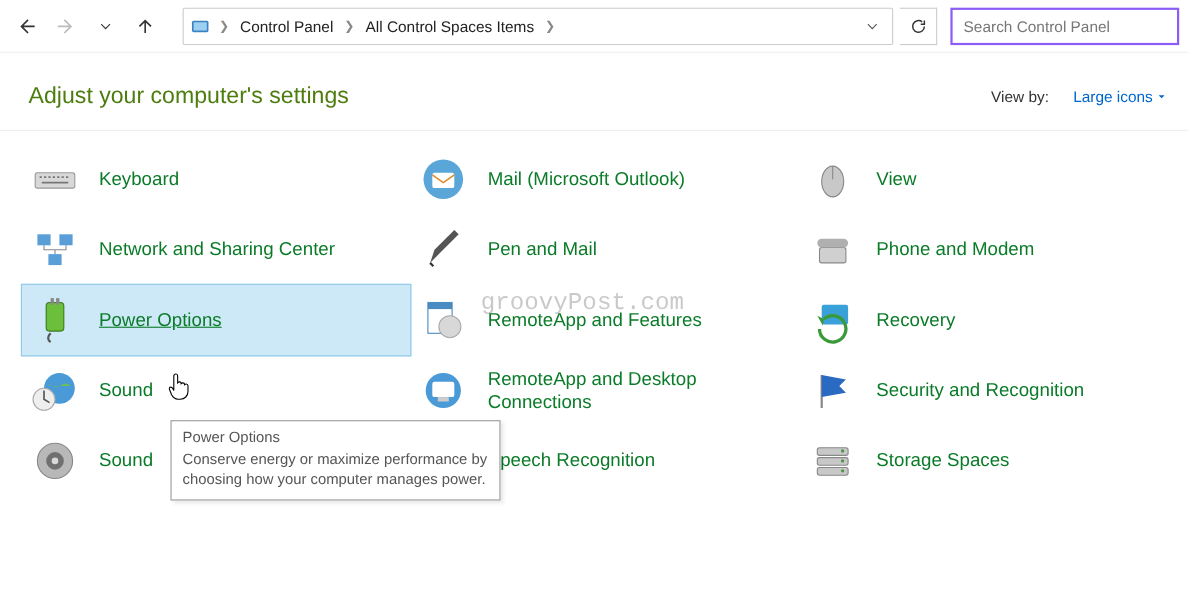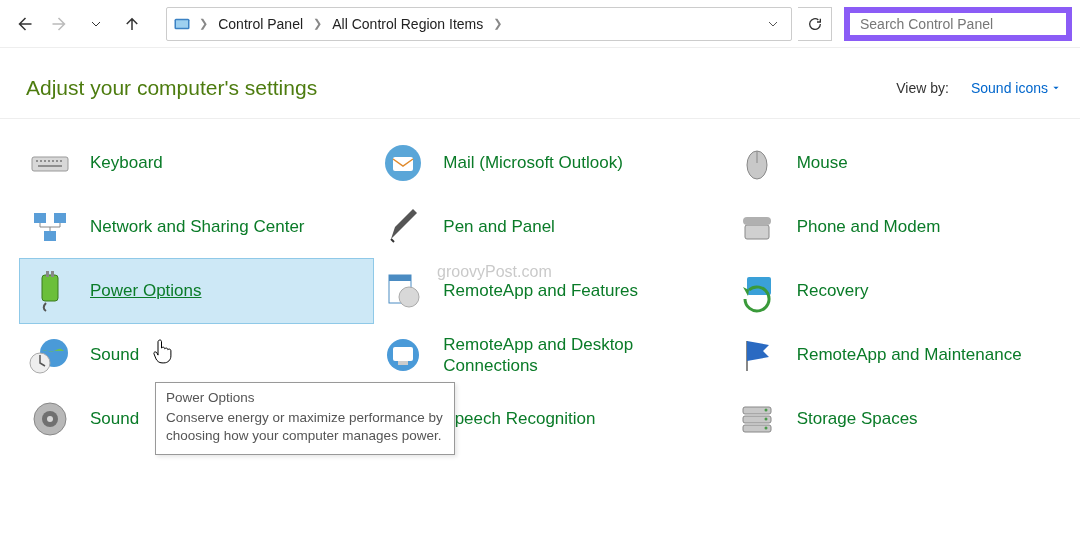--- a/index.html
+++ b/index.html
@@ -55,23 +55,23 @@
     }
     .refresh-btn {
       width: 34px; height: 34px;
       border: 1px solid #ccc;
       border-left: none;
       display: flex; align-items: center; justify-content: center;
       cursor: pointer;
       color: #444;
     }
     .search-box {
-      width: 228px;
+      width: 208px;
       height: 34px;
-      border: 6px solid #8b5cf6;
+      border: 2px solid #8b5cf6;
       padding: 0 10px;
       font-size: 14px;
       color: #333;
       margin-left: 8px;
     }
     .search-box::placeholder { color: #777; }
     .header-row {
       display: flex;
       justify-content: space-between;
       align-items: center;
@@ -143,22 +143,22 @@
       position: absolute;
       left: 153px;
       top: 338px;
       z-index: 30;
       pointer-events: none;
     }
     .watermark {
       position: absolute;
       left: 437px;
       top: 263px;
-      font-family: Liberation Sans, sans-serif;
-      font-size: 16px;
+      font-family: Liberation Mono, monospace;
+      font-size: 22px;
       color: rgba(100,100,100,0.35);
       z-index: 5;
       pointer-events: none;
     }
     svg { display: block; }
   </style>
 </head>
 <body>
 
 <div class="toolbar">
@@ -187,21 +187,21 @@
     <div class="crumb-bar">
       <span class="crumb-icon">
         <svg width="18" height="18" viewBox="0 0 24 24">
             <rect x="2" y="5" width="20" height="14" rx="2" fill="#3b82c4"></rect>
             <rect x="4" y="7" width="16" height="10" fill="#9dd0f0"></rect>
           </svg>
       </span>
       <span class="crumb-sep">❯</span>
       <span class="crumb-text">Control Panel</span>
       <span class="crumb-sep">❯</span>
-      <span class="crumb-text">All Control Region Items</span>
+      <span class="crumb-text">All Control Spaces Items</span>
       <span class="crumb-sep">❯</span>
       <span class="crumb-dropdown">
         <svg width="12" height="12" viewBox="0 0 24 24">
             <path fill="none" stroke="#555" stroke-width="2" d="M4 8l8 8 8-8"></path>
           </svg>
       </span>
     </div>
     <div class="refresh-btn">
       <svg width="16" height="16" viewBox="0 0 24 24">
           <path fill="none" stroke="#333" stroke-width="2" d="M20 12a8 8 0 1 1-3-6.2M20 4v5h-5"></path>
@@ -210,21 +210,21 @@
   </div>
 
   <input class="search-box" placeholder="Search Control Panel" style="">
 </div>
 
 <div class="header-row">
   <div class="page-title">Adjust your computer's settings</div>
   <div class="viewby">
     <span>View by:</span>
     <span class="viewby-link">
-      <span>Sound icons</span>
+      <span>Large icons</span>
       <svg width="8" height="8" viewBox="0 0 24 24">
           <path fill="#0066cc" d="M4 8l8 8 8-8z"></path>
         </svg>
     </span>
   </div>
 </div>
 
 <div class="grid">
 
   <div class="item">
@@ -248,21 +248,21 @@
     <div class="item-label">Mail (Microsoft Outlook)</div>
   </div>
 
   <div class="item">
     <div class="item-icon">
       <svg width="44" height="44" viewBox="0 0 44 44">
           <ellipse cx="22" cy="24" rx="10" ry="14" fill="#c8c8c8" stroke="#888"></ellipse>
           <line x1="22" y1="10" x2="22" y2="22" stroke="#888"></line>
         </svg>
     </div>
-    <div class="item-label">Mouse</div>
+    <div class="item-label">View</div>
   </div>
 
   <div class="item">
     <div class="item-icon">
       <svg width="44" height="44" viewBox="0 0 44 44">
           <rect x="6" y="8" width="12" height="10" fill="#5a9ed8"></rect>
           <rect x="26" y="8" width="12" height="10" fill="#5a9ed8"></rect>
           <rect x="16" y="26" width="12" height="10" fill="#5a9ed8"></rect>
           <path d="M12 18v4h20v-4M22 22v4" stroke="#888" fill="none"></path>
         </svg>
@@ -270,21 +270,21 @@
     <div class="item-label">Network and Sharing Center</div>
   </div>
 
   <div class="item">
     <div class="item-icon">
       <svg width="44" height="44" viewBox="0 0 44 44">
           <path d="M10 34l4-12L32 4l4 4-18 18z" fill="#555"></path>
           <path d="M10 34l3 3" stroke="#333" stroke-width="2"></path>
         </svg>
     </div>
-    <div class="item-label">Pen and Panel</div>
+    <div class="item-label">Pen and Mail</div>
   </div>
 
   <div class="item">
     <div class="item-icon">
       <svg width="44" height="44" viewBox="0 0 44 44">
           <rect x="10" y="20" width="24" height="14" rx="2" fill="#d0d0d0" stroke="#888"></rect>
           <rect x="8" y="12" width="28" height="8" rx="4" fill="#b0b0b0"></rect>
         </svg>
     </div>
     <div class="item-label">Phone and Modem</div>
@@ -347,21 +347,21 @@
     <div class="item-label">RemoteApp and Desktop Connections</div>
   </div>
 
   <div class="item">
     <div class="item-icon">
       <svg width="44" height="44" viewBox="0 0 44 44">
           <path d="M12 8v30" stroke="#888" stroke-width="2"></path>
           <path d="M12 8l22 4-6 6 6 6-22 4z" fill="#2a6ac2"></path>
         </svg>
     </div>
-    <div class="item-label">RemoteApp and Maintenance</div>
+    <div class="item-label">Security and Recognition</div>
   </div>
 
   <div class="item">
     <div class="item-icon">
       <svg width="44" height="44" viewBox="0 0 44 44">
           <circle cx="22" cy="22" r="16" fill="#b8b8b8" stroke="#888"></circle>
           <circle cx="22" cy="22" r="8" fill="#707070"></circle>
           <circle cx="22" cy="22" r="3" fill="#d8d8d8"></circle>
         </svg>
     </div>

